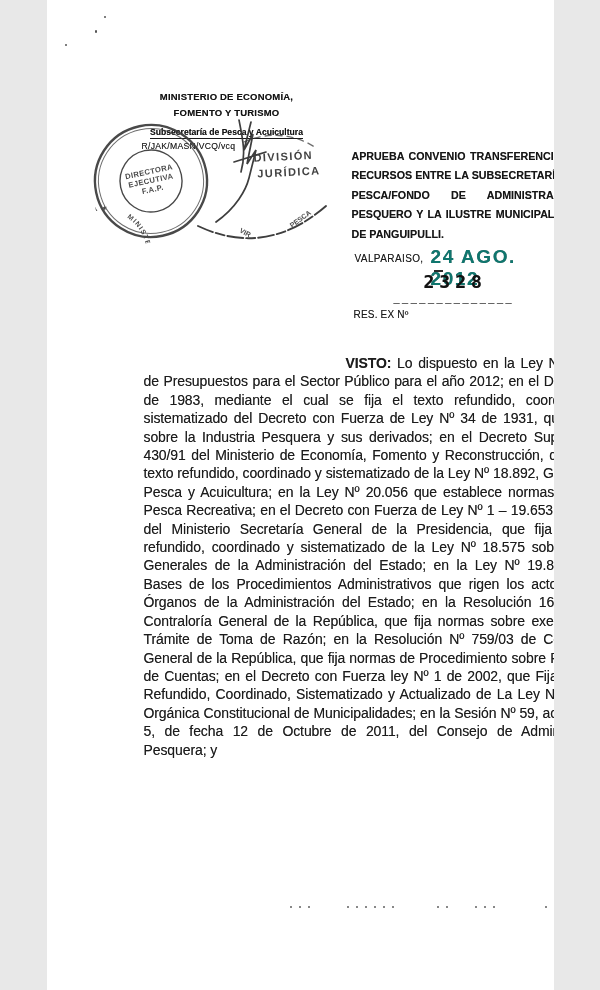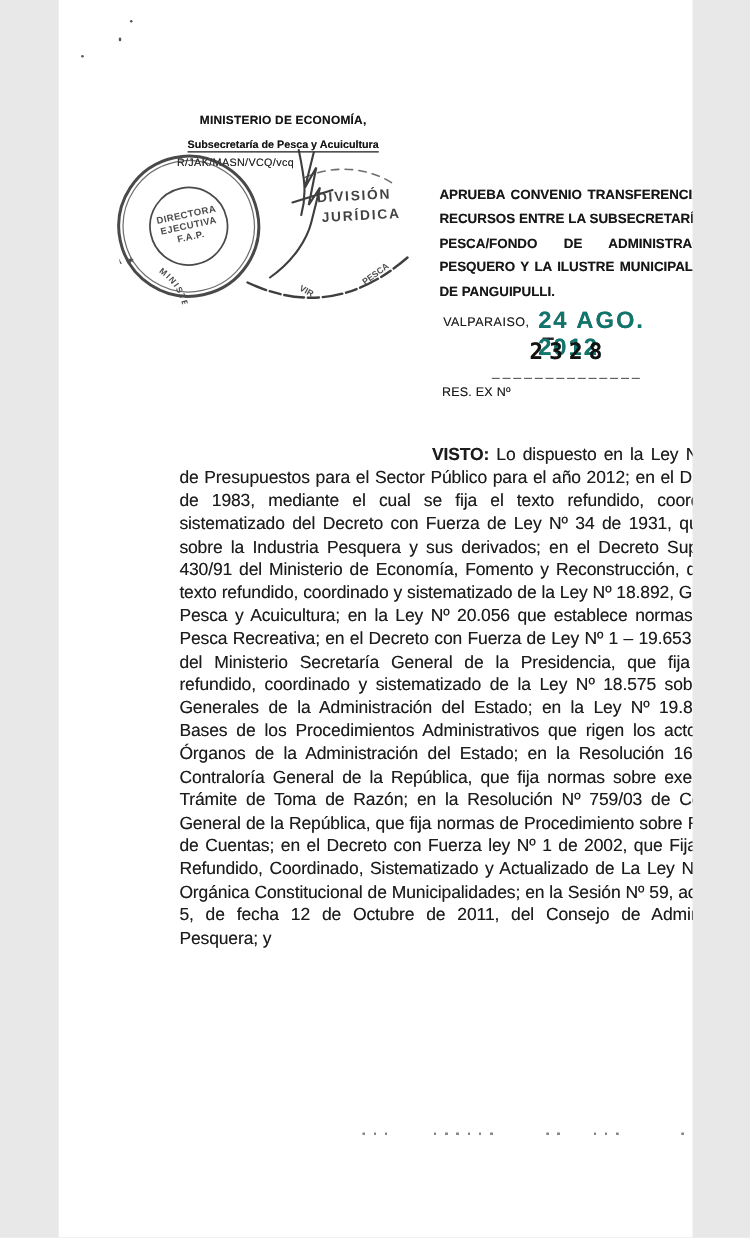--- a/index.html
+++ b/index.html
@@ -68,20 +68,21 @@
 <body>
 
 <div class="page">
 
   <div class="abs speck" style="left:57px;top:16px;width:2px;height:2px;"></div>
   <div class="abs speck" style="left:48px;top:30px;width:2px;height:3px;"></div>
   <div class="abs speck" style="left:18px;top:44px;width:2px;height:2px;"></div>
 
   <div class="abs letterhead">
     <div class="lh-line1 ink">MINISTERIO DE ECONOMÍA,</div>
+    <div class="lh-line2 ink">FOMENTO Y TURISMO</div>
     <div><span class="lh-dept ink">Subsecretaría de Pesca y Acuicultura</span></div>
     <div class="lh-initials ink">R/JAK/MASN/VCQ/vcq</div>
   </div>
 
   <svg class="abs stamp-exec" viewBox="0 0 120 120">
     <defs>
       <path id="rimPath" d="M 29 91 A 44 44 0 1 1 28.93 90.93"></path>
     </defs>
     <circle class="ring-outer" cx="60" cy="60" r="56"></circle>
     <circle class="ring-outer2" cx="60" cy="60" r="52.5"></circle>

